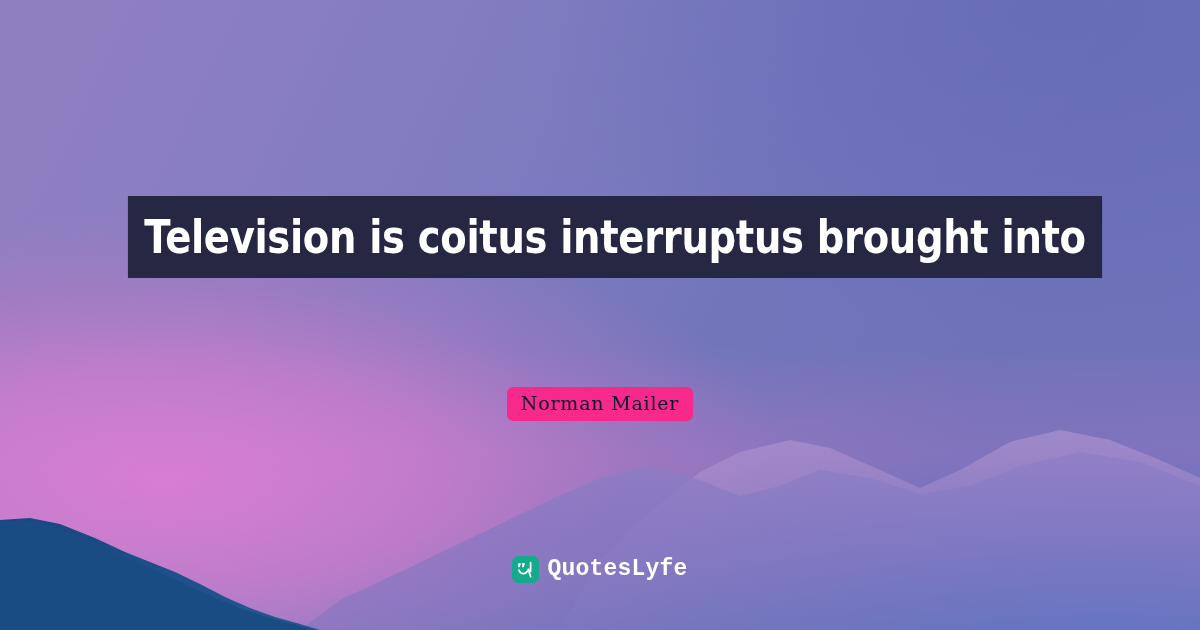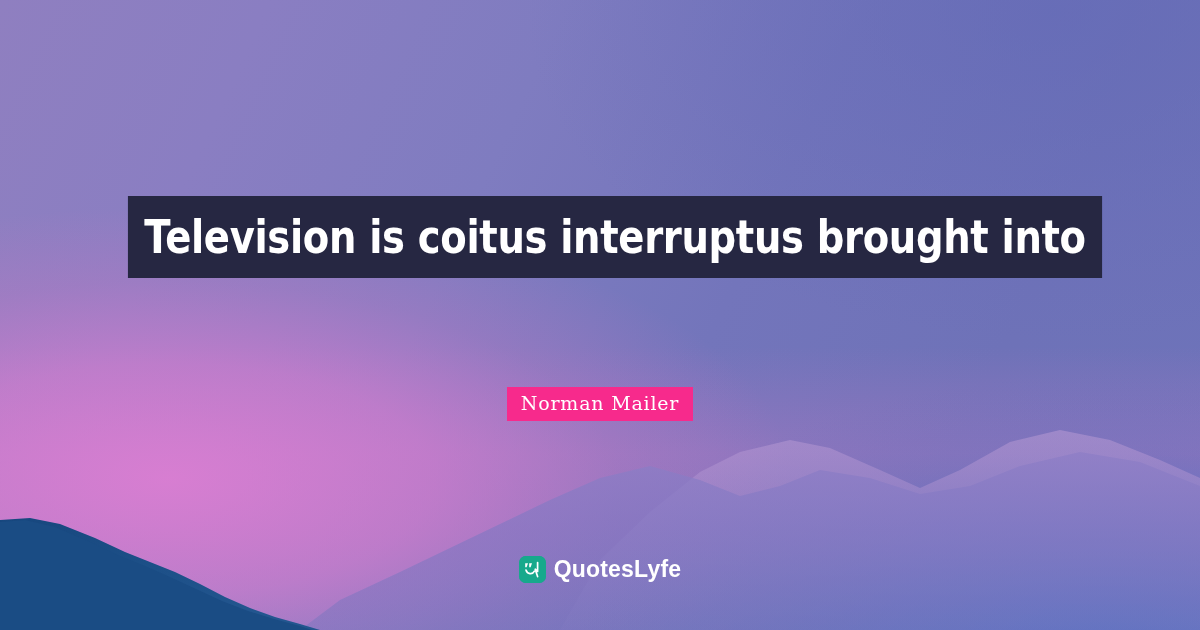--- a/index.html
+++ b/index.html
@@ -112,28 +112,29 @@
     left: 0;
     top: 387px;
     width: 1200px;
     text-align: center;
     z-index: 6;
   }
 
   #author-name {
     display: inline-block;
     background: #f72a8c;
-    color: #ffffff;
+    color: #0f172a;
     font-family: "DejaVu Serif", serif;
     font-size: 19px;
     font-weight: normal;
     letter-spacing: 0.8px;
     line-height: 1;
     padding: 7px 14px 8px 14px;
     white-space: nowrap;
+    border-radius: 6px;
   }
 
   
   #brand {
     position: absolute;
     left: 0;
     top: 556px;
     width: 1200px;
     display: flex;
     align-items: center;
@@ -145,21 +146,21 @@
   #brand-logo-icon {
     width: 27px;
     height: 27px;
     border-radius: 7px;
     background: #17a98c;
     display: block;
   }
 
   #brand-name {
     color: #ffffff;
-    font-family: Liberation Sans, sans-serif;
+    font-family: Liberation Mono, monospace;
     font-weight: bold;
     font-size: 23px;
     letter-spacing: 0.2px;
     line-height: 1;
     white-space: nowrap;
   }
 </style>
 </head>
 <body>
 

